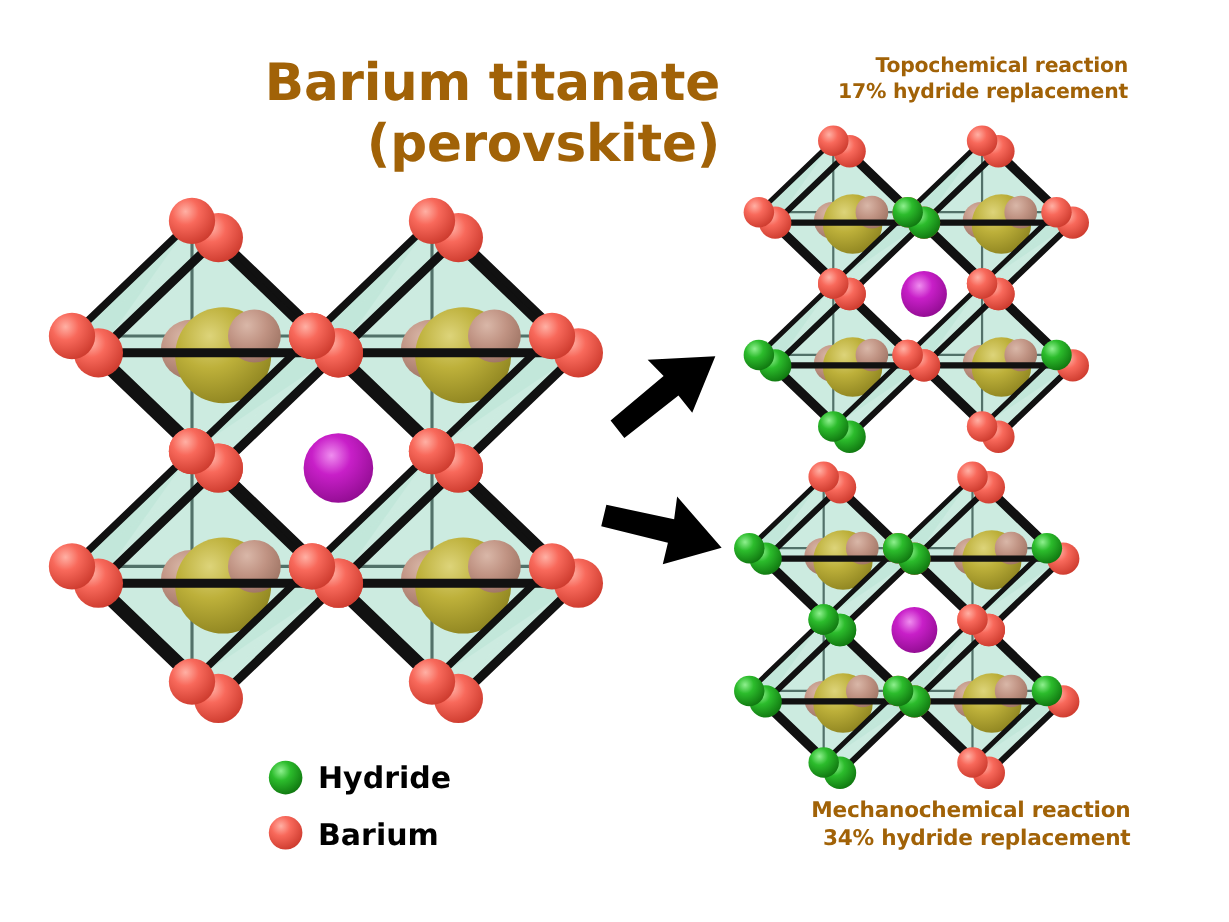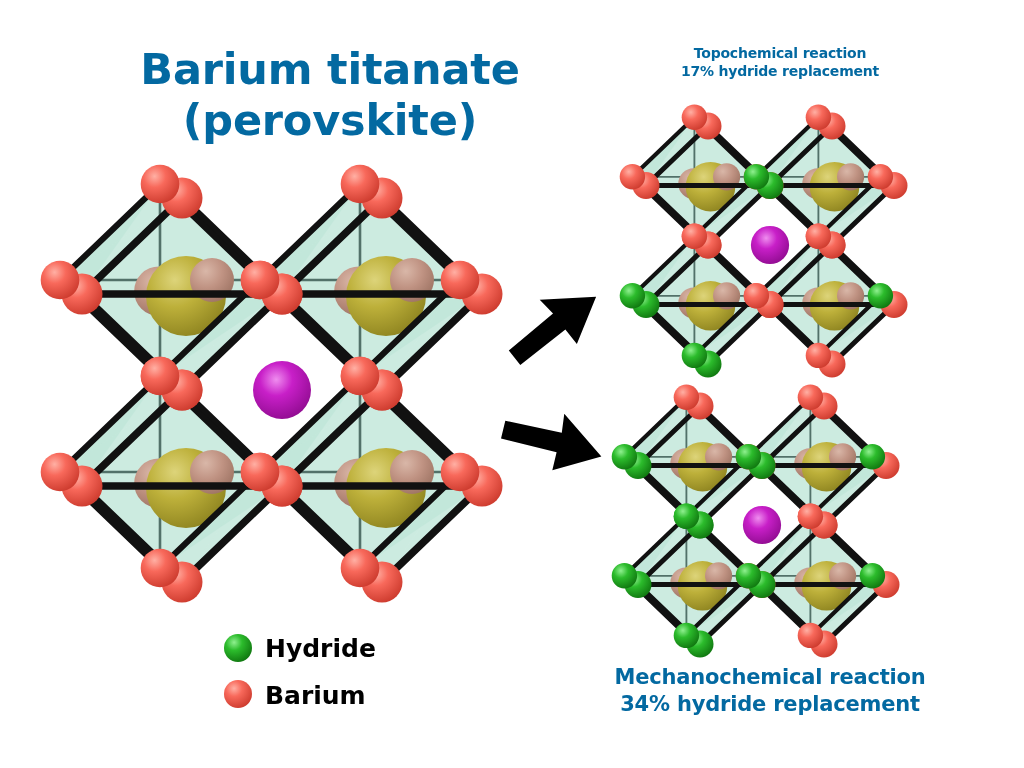--- a/index.html
+++ b/index.html
@@ -18,46 +18,46 @@
   }
   #stage {
     position: absolute;
     left: 0;
     top: 0;
     width: 1024px;
     height: 768px;
   }
   .txt {
     position: absolute;
-    color: #0369a1;
+    color: #a16207;
     font-weight: bold;
-    text-align: center;
+    text-align: right;
     line-height: 1.12;
     white-space: pre;
     letter-spacing: -0.2px;
   }
   #main-title {
     left: 60px;
     top: 44px;
     width: 540px;
     font-size: 43px;
     line-height: 1.18;
   }
   #topo-label {
     left: 620px;
     top: 44px;
     width: 320px;
-    font-size: 14px;
+    font-size: 17px;
     line-height: 1.3;
   }
   #mechano-label {
     left: 598px;
     top: 664px;
     width: 344px;
-    font-size: 21px;
+    font-size: 18px;
     line-height: 1.3;
   }
   .legend-label {
     position: absolute;
     color: #000000;
     font-weight: bold;
     font-size: 25px;
     text-align: left;
     white-space: pre;
   }

